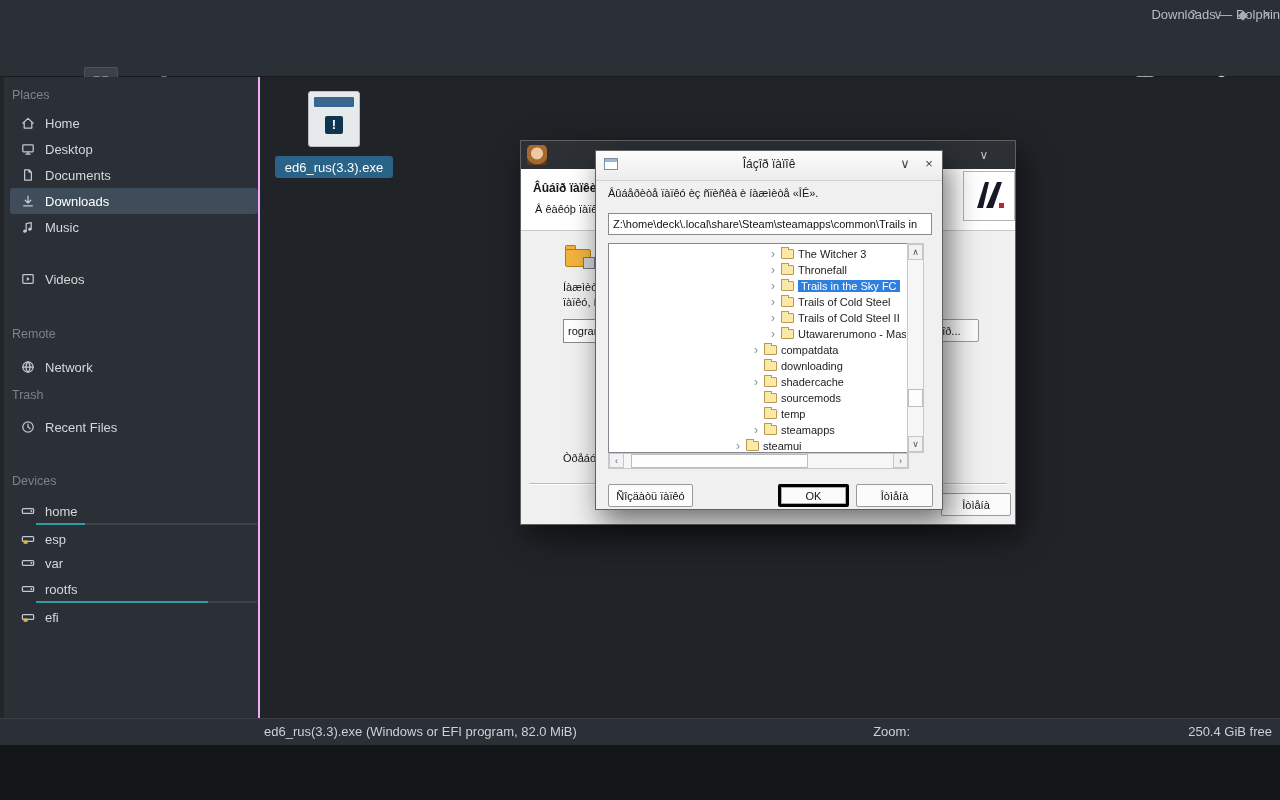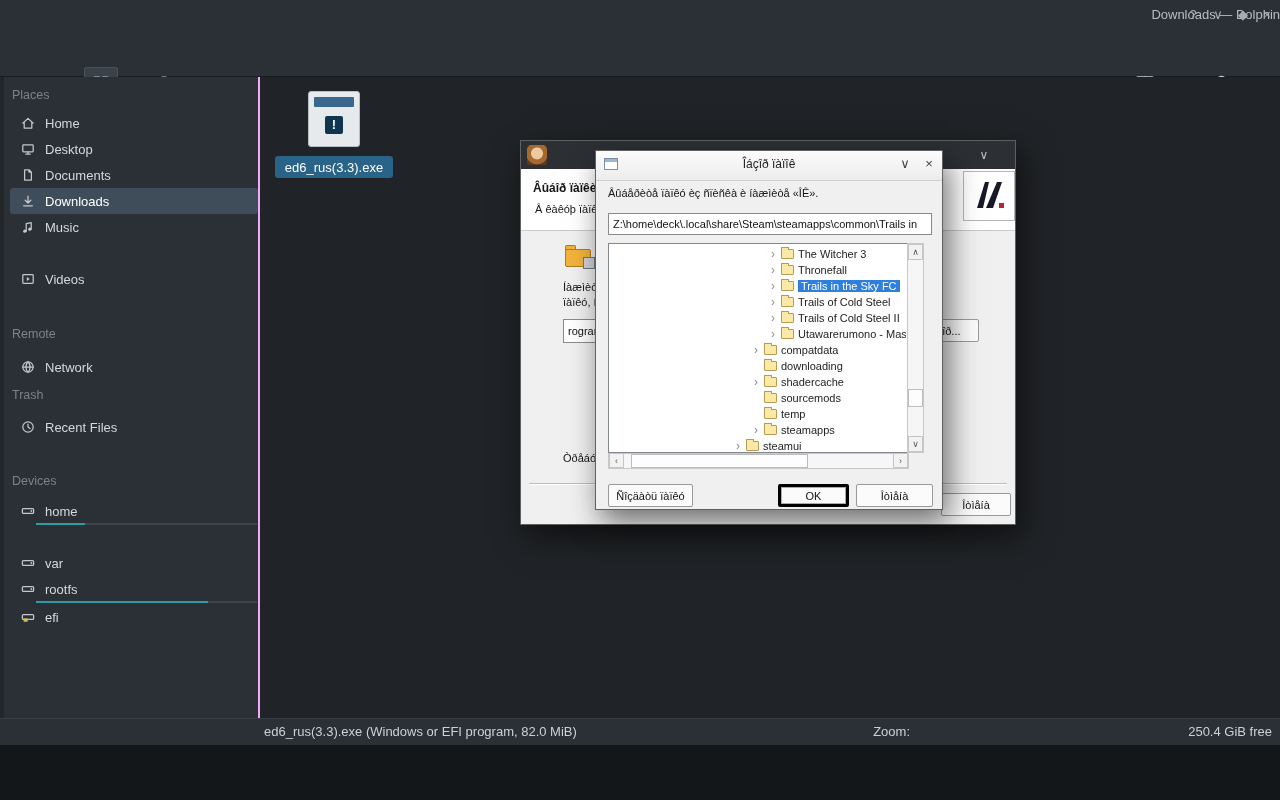--- a/index.html
+++ b/index.html
@@ -235,20 +235,27 @@
     <div class="sitem" style="top:421px">
       <svg width="16" height="16" viewBox="0 0 16 16">
           <rect x="2.4" y="5.6" width="11.2" height="4.8" rx="1" class="ln"></rect>
           <circle cx="11.4" cy="8" r="0.9" fill="#c2c8cd"></circle>
         </svg>
       <span>home</span>
     </div>
     <div class="dbar" style="top:446px">
         <i style="width:22%"></i>
       </div>
+    <div class="sitem" style="top:449px">
+      <svg width="16" height="16" viewBox="0 0 16 16">
+          <rect x="2.4" y="5.6" width="11.2" height="4.8" rx="1" class="ln"></rect>
+          <rect x="3.6" y="9.4" width="4" height="3.4" fill="#d8b84a"></rect>
+        </svg>
+      <span>esp</span>
+    </div>
     <div class="sitem" style="top:473px">
       <svg width="16" height="16" viewBox="0 0 16 16">
           <rect x="2.4" y="5.6" width="11.2" height="4.8" rx="1" class="ln"></rect>
           <circle cx="11.4" cy="8" r="0.9" fill="#c2c8cd"></circle>
         </svg>
       <span>var</span>
     </div>
     <div class="sitem" style="top:499px">
       <svg width="16" height="16" viewBox="0 0 16 16">
           <rect x="2.4" y="5.6" width="11.2" height="4.8" rx="1" class="ln"></rect>

